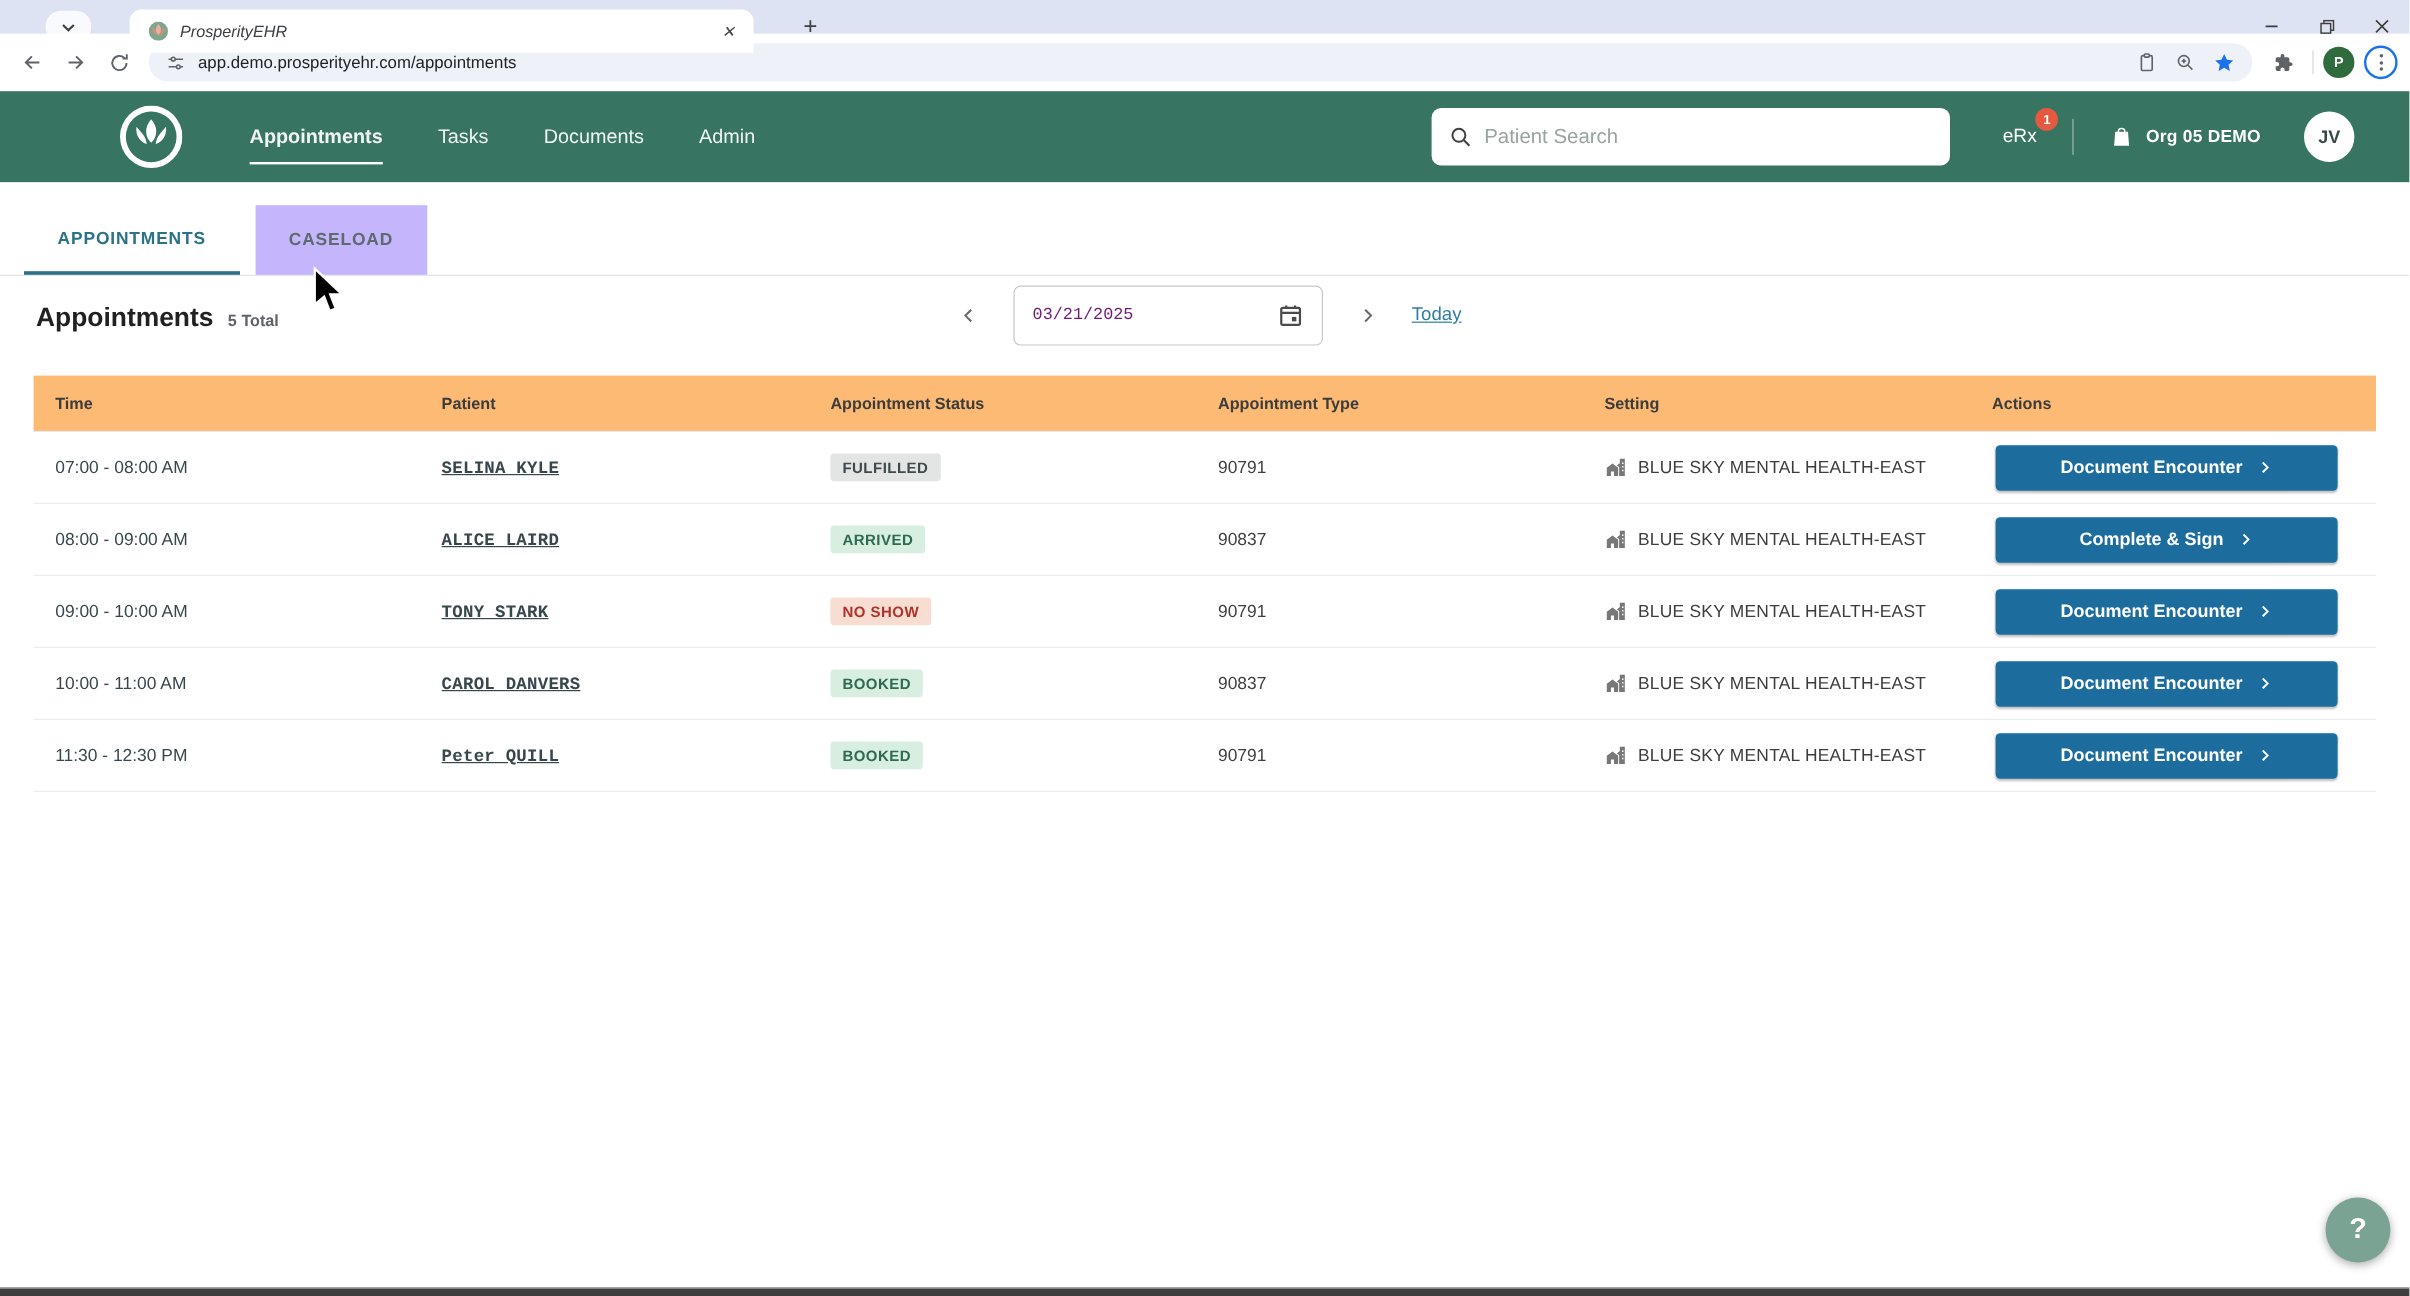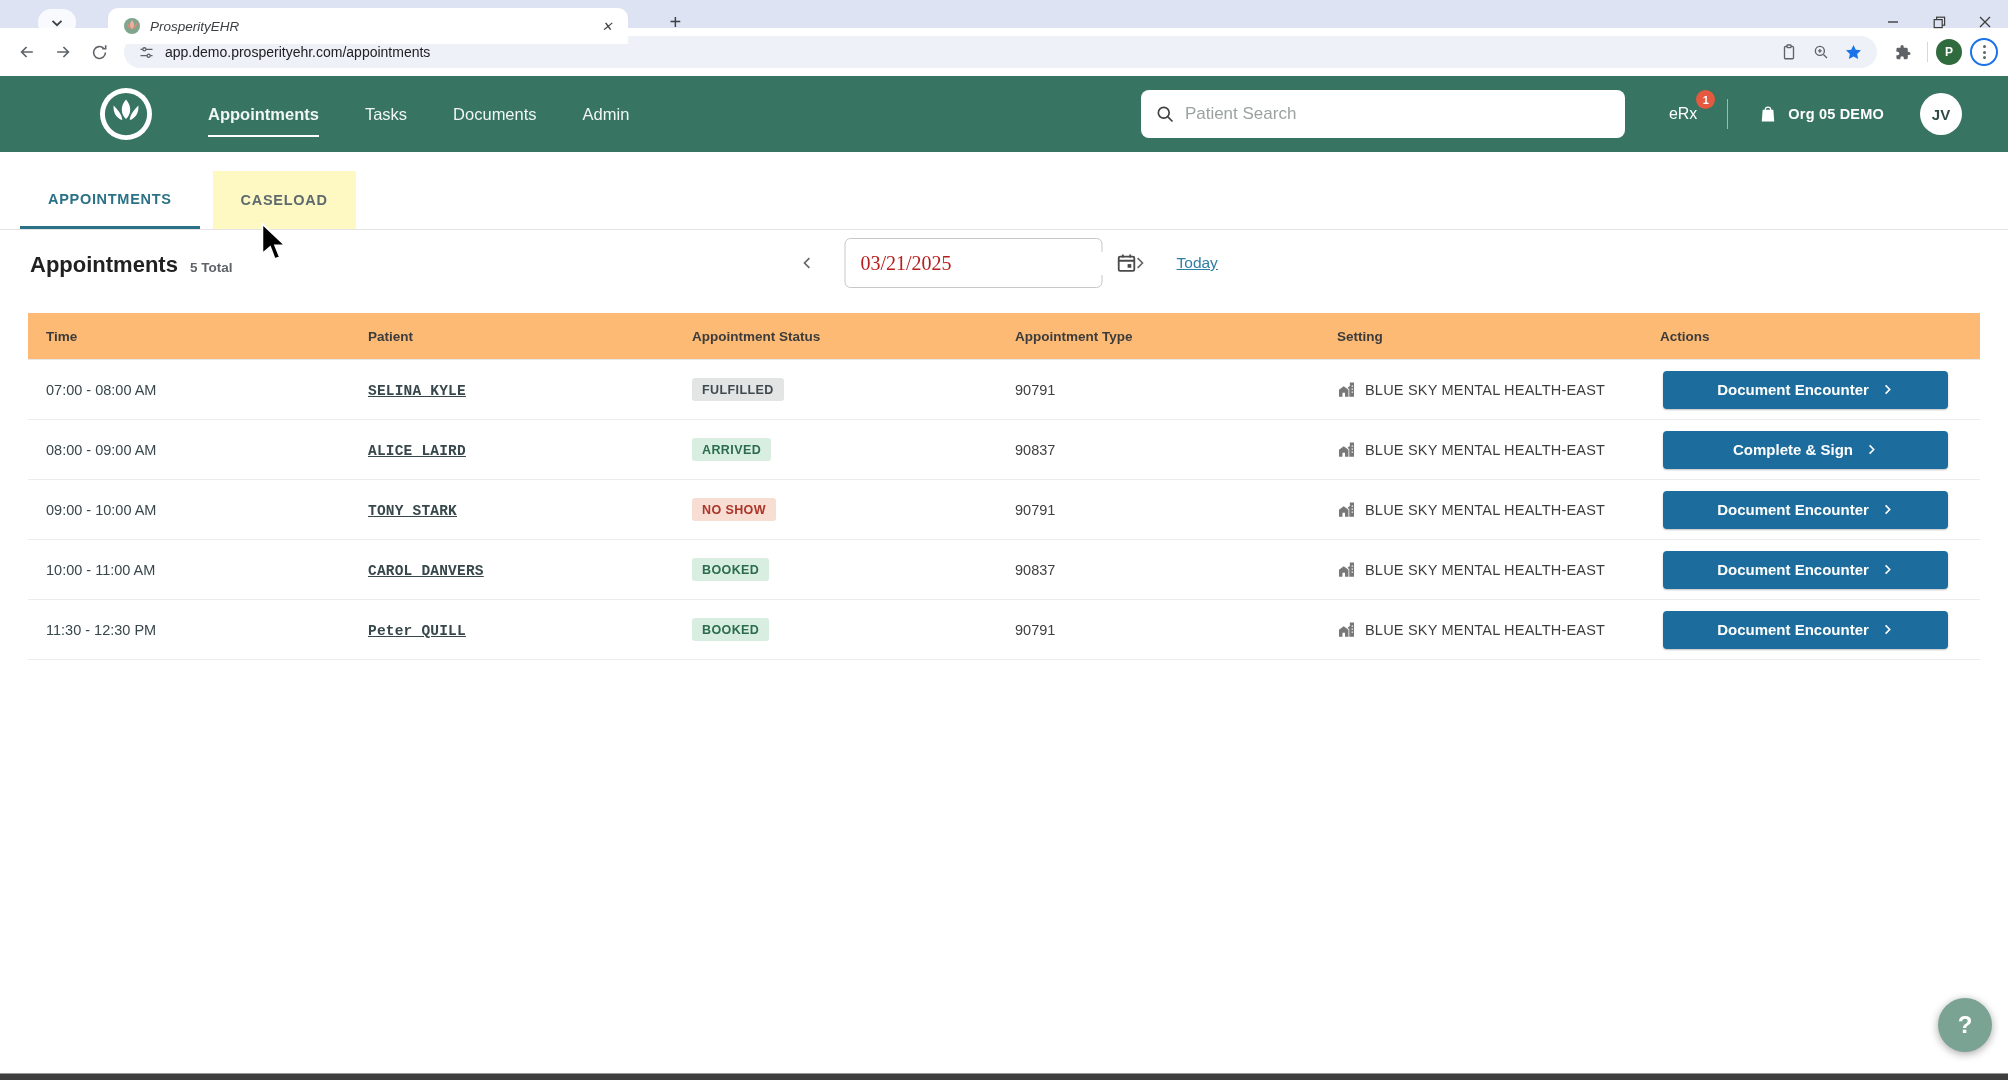--- a/index.html
+++ b/index.html
@@ -40,49 +40,49 @@
   .dots { display:flex; flex-direction:column; gap:2.5px; }
   .dots i { width:3px; height:3px; background:#5f6368; border-radius:50%; }
 
   
   .appbar { height:76px; background:#377461; display:flex; align-items:center; padding:0 46px 0 100px; }
   .logo { width:52px; height:52px; flex:0 0 auto; }
   .appnav { display:flex; gap:46px; margin-left:56px; }
   .appnav-item { color:rgba(255,255,255,.93); font-size:16.5px; position:relative; cursor:pointer; }
   .appnav-item.active { font-weight:bold; }
   .appnav-item.active::after { content:""; position:absolute; left:0; right:0; bottom:-13px; height:2px; background:#fff; }
-  .hsearch { margin-left:auto; width:484px; height:48px; background:#fff; border-radius:8px;
+  .hsearch { margin-left:auto; width:432px; height:48px; background:#fff; border-radius:8px;
     display:flex; align-items:center; padding:0 14px; gap:10px; }
   .hsearch input { border:none; outline:none; flex:1; font-size:17px; color:#333; font-family:inherit; background:transparent;}
   .hsearch input::placeholder { color:#9aa3a0; }
   .erx { margin-left:44px; position:relative; color:#fff; font-size:16px; cursor:pointer; }
   .erx-badge { position:absolute; top:-15px; right:-18px; min-width:19px; height:19px; border-radius:50%;
     background:#e4593f; color:#fff; font-size:11px; font-weight:bold; display:flex; align-items:center; justify-content:center;}
   .hdr-divider { width:1px; height:30px; background:rgba(255,255,255,.5); margin:0 30px; }
   .org { display:flex; align-items:center; gap:10px; color:#fff; font-size:14.5px; font-weight:bold; letter-spacing:.2px; cursor:pointer;}
   .avatar { width:42px; height:42px; border-radius:50%; background:#fff; color:#334a44; font-size:15px;
     font-weight:bold; display:flex; align-items:center; justify-content:center; margin-left:36px; cursor:pointer;}
 
   
   .subtabs { height:78px; display:flex; align-items:flex-end; padding-left:20px; border-bottom:1px solid #e4e4e4; background:#fff;}
   .subtab { height:58px; padding:0 28px; display:flex; align-items:center; font-size:14.5px; font-weight:bold;
     letter-spacing:.7px; color:#5d6a6e; cursor:pointer;}
   .subtab.active { color:#2b7286; border-bottom:3px solid #2b7286; }
-  .subtab.hovered { background:#fef9c3; margin-left:13px; }
+  .subtab.hovered { background:#c4b5fd; margin-left:13px; }
 
   
   .title-row { position:relative; height:68px; background:#fff; }
   .page-title-wrap { position:absolute; left:30px; top:22px; display:flex; align-items:baseline; gap:12px; }
   .page-title { font-size:22px; font-weight:bold; color:#212121; }
   .page-total { font-size:13.5px; color:#5f6368; font-weight:bold; }
   .datenav { position:absolute; left:50%; top:8px; transform:translateX(-49%); display:flex; align-items:center; gap:28px; }
   .chev-btn { color:#666; cursor:pointer; display:flex; align-items:center; }
   .datebox { width:258px; height:50px; border:1px solid #c7c7c7; border-radius:6px; display:flex;
     align-items:center; padding:0 15px; gap:10px; background:#fff; cursor:text;}
-  .datebox input { border:none; outline:none; flex:1; font-size:20px; color:#b91c1c; font-family:Liberation Serif, serif; }
+  .datebox input { border:none; outline:none; flex:1; font-size:14px; color:#701a75; font-family:Liberation Mono, monospace; }
   .cal-btn { cursor:pointer; }
   .today-link { color:#2f7fa3; font-size:15.5px; text-decoration:underline; cursor:pointer; }
 
   
   .appt-table { margin:15px 28px 0; }
   .tgrid { display:grid; grid-template-columns:322px 324px 323px 322px 323px 1fr; align-items:center; }
   .thead { background:#fdba74; height:47px; border-bottom:1px solid #e7e7e7; }
   .thead .cell { font-size:13.5px; font-weight:bold; color:#3c3c3c; }
   .cell { padding-left:18px; }
   .trow { height:60px; border-bottom:1px solid #ececec; background:#fff; }

